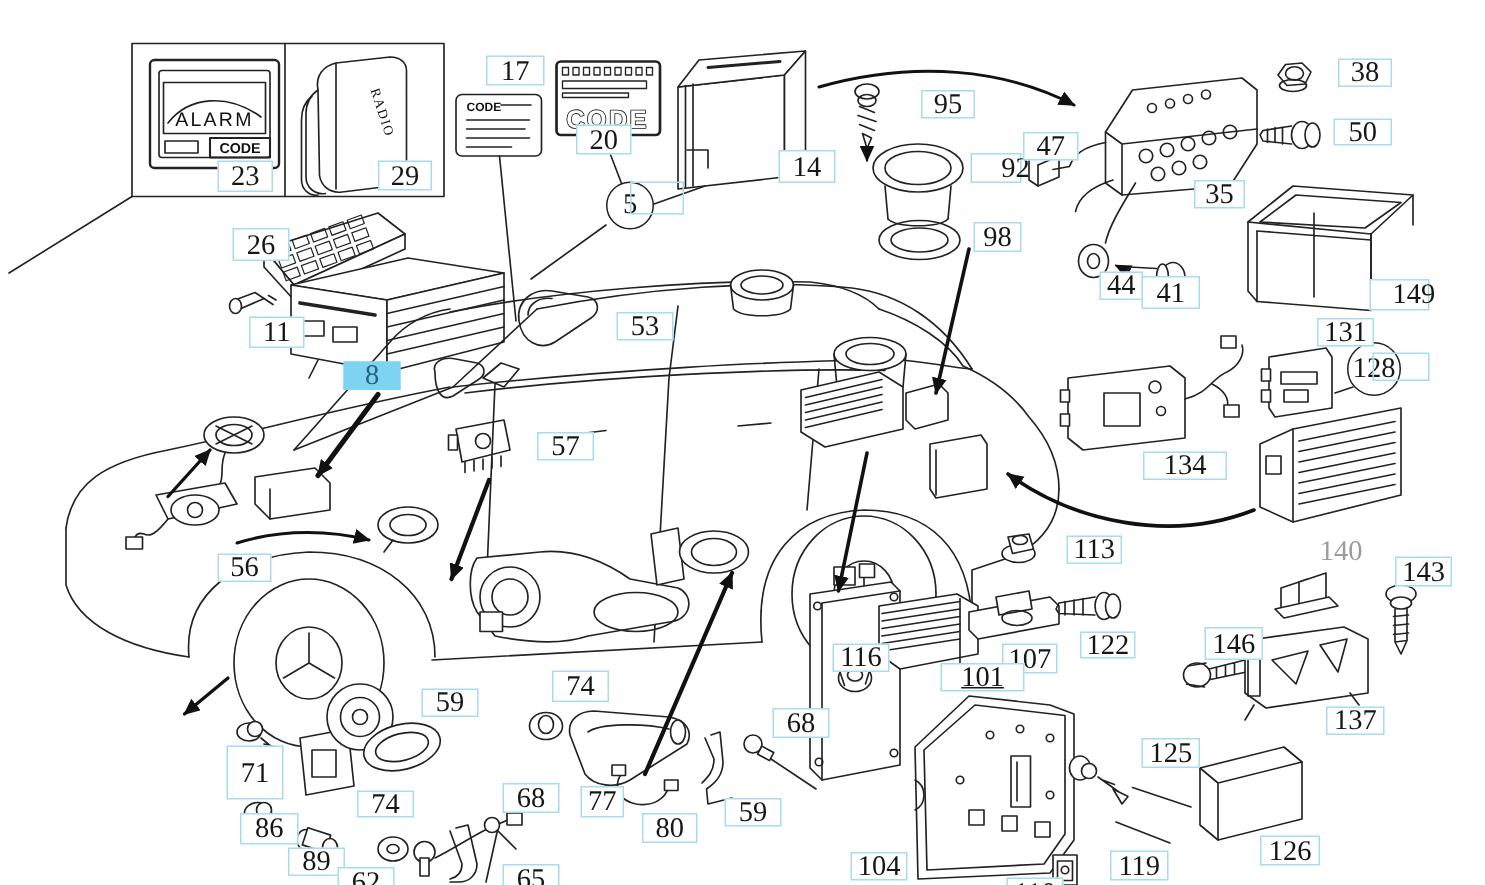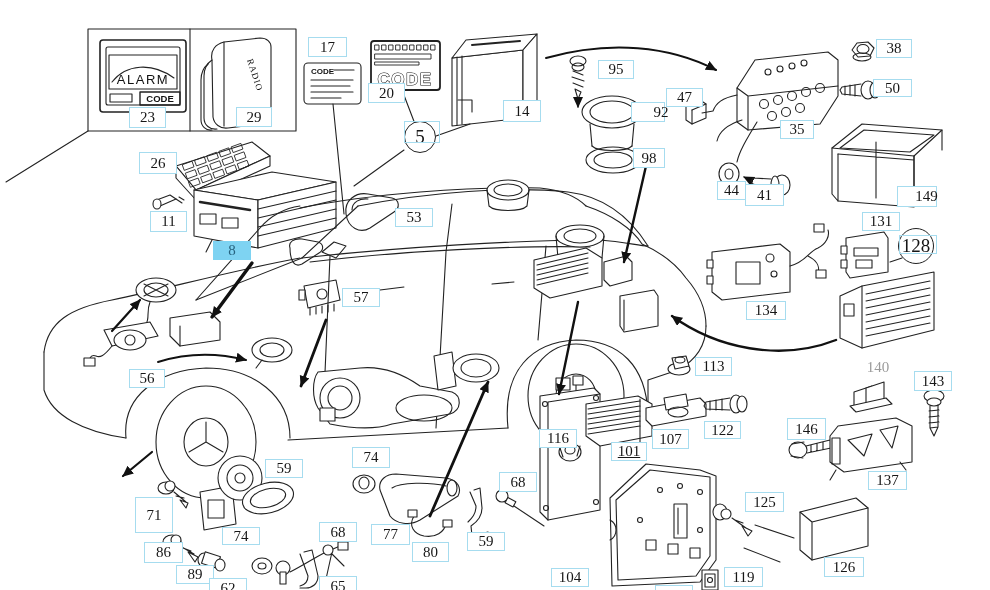--- a/index.html
+++ b/index.html
@@ -2,21 +2,21 @@
 <html><head>
 <meta charset="utf-8">
 <style>
   html,body{margin:0;padding:0;background:#fff;}
   .stage{position:relative;width:990px;height:590px;background:#fff;overflow:hidden;
          font-family:"Liberation Serif", serif;}
   .stage svg{position:absolute;left:0;top:0;z-index:1;}
   .callout{position:absolute;display:flex;align-items:center;justify-content:center;
            box-sizing:border-box;background:var(--callout-bg,#fff);
            border:1px solid var(--callout-border,#a6dcef);
-           color:var(--callout-text,#161616);font-size:15px;line-height:1;z-index:3;}
+           color:var(--callout-text,#161616);font-size:19px;line-height:1;z-index:3;margin-left:16px;}
   .callout.highlight{background:var(--highlight-bg,#7ed3f2);
            border-color:var(--highlight-bg,#7ed3f2);color:var(--highlight-text,#27637f);}
   .callout.plain{background:transparent;border:none;color:var(--muted-text,#9b9b9b);}
   .callout.ghost{background:transparent;}
   .callout-circle{position:absolute;display:flex;align-items:center;justify-content:center;
            box-sizing:border-box;border:1.7px solid #222;border-radius:50%;background:#fff;
            color:#161616;font-size:19px;z-index:2;}
 </style>
 </head>
 <body>
@@ -559,38 +559,38 @@
     <div class="callout" style="left: 745px; top: 184px; width: 39px; height: 22px;">41</div>
     <div class="callout" style="left: 897px; top: 186px; width: 40px; height: 21px; padding-left: 19px;">149</div>
     <div class="callout" style="left: 139px; top: 152px; width: 38px; height: 22px;">26</div>
     <div class="callout" style="left: 150px; top: 211px; width: 37px; height: 21px;">11</div>
     <div class="callout highlight" style="left: 213px; top: 241px; width: 38px; height: 19px;">8</div>
     <div class="callout" style="left: 395px; top: 208px; width: 38px; height: 19px;">53</div>
     <div class="callout" style="left: 342px; top: 288px; width: 38px; height: 19px;">57</div>
     <div class="callout" style="left: 862px; top: 212px; width: 38px; height: 19px;">131</div>
     <div class="callout-circle" style="left: 898px; top: 228px; height: 36px; width: 36px;">128</div>
     <div class="callout ghost" style="left: 899px; top: 235px; width: 38px; height: 19px;"></div>
-    <div class="callout" style="left: 746px; top: 301px; width: 40px; height: 19px;">134</div>
+    <div class="callout" style="left: 746px; top: 301px; width: 56px; height: 19px;">134</div>
     <div class="callout" style="left: 129px; top: 369px; width: 36px; height: 19px;">56</div>
     <div class="callout" style="left: 695px; top: 357px; width: 37px; height: 19px;">113</div>
     <div class="callout" style="left: 652px; top: 429px; width: 37px; height: 20px;">107</div>
     <div class="callout" style="left: 704px; top: 421px; width: 37px; height: 18px;">122</div>
-    <div class="callout" style="left: 611px; top: 442px; width: 36px; height: 19px; text-decoration: underline;">101</div>
+    <div class="callout" style="left: 611px; top: 442px; width: 56px; height: 19px; text-decoration: underline;">101</div>
     <div class="callout" style="left: 539px; top: 429px; width: 38px; height: 19px;">116</div>
     <div class="callout" style="left: 787px; top: 418px; width: 39px; height: 22px;">146</div>
     <div class="callout" style="left: 914px; top: 371px; width: 38px; height: 20px;">143</div>
     <div class="callout plain" style="left: 862px; top: 358px; width: 32px; height: 18px;">140</div>
     <div class="callout" style="left: 868px; top: 471px; width: 39px; height: 19px;">137</div>
     <div class="callout" style="left: 265px; top: 459px; width: 38px; height: 19px;">59</div>
     <div class="callout" style="left: 135px; top: 497px; width: 38px; height: 36px;">71</div>
     <div class="callout" style="left: 352px; top: 447px; width: 38px; height: 21px;">74</div>
     <div class="callout" style="left: 222px; top: 527px; width: 38px; height: 18px;">74</div>
     <div class="callout" style="left: 499px; top: 472px; width: 38px; height: 20px;">68</div>
     <div class="callout" style="left: 319px; top: 522px; width: 38px; height: 20px;">68</div>
-    <div class="callout" style="left: 371px; top: 524px; width: 39px; height: 21px;">77</div>
+    <div class="callout" style="left: 371px; top: 524px; width: 29px; height: 21px;">77</div>
     <div class="callout" style="left: 412px; top: 542px; width: 37px; height: 20px;">80</div>
     <div class="callout" style="left: 467px; top: 532px; width: 38px; height: 19px;">59</div>
     <div class="callout" style="left: 144px; top: 542px; width: 39px; height: 21px;">86</div>
     <div class="callout" style="left: 176px; top: 565px; width: 38px; height: 19px;">89</div>
     <div class="callout" style="left: 209px; top: 578px; width: 38px; height: 20px;">62</div>
     <div class="callout" style="left: 319px; top: 576px; width: 38px; height: 20px;">65</div>
     <div class="callout" style="left: 551px; top: 568px; width: 38px; height: 19px;">104</div>
     <div class="callout" style="left: 655px; top: 585px; width: 38px; height: 20px;">110</div>
     <div class="callout" style="left: 724px; top: 567px; width: 39px; height: 20px;">119</div>
     <div class="callout" style="left: 745px; top: 492px; width: 39px; height: 20px;">125</div>

